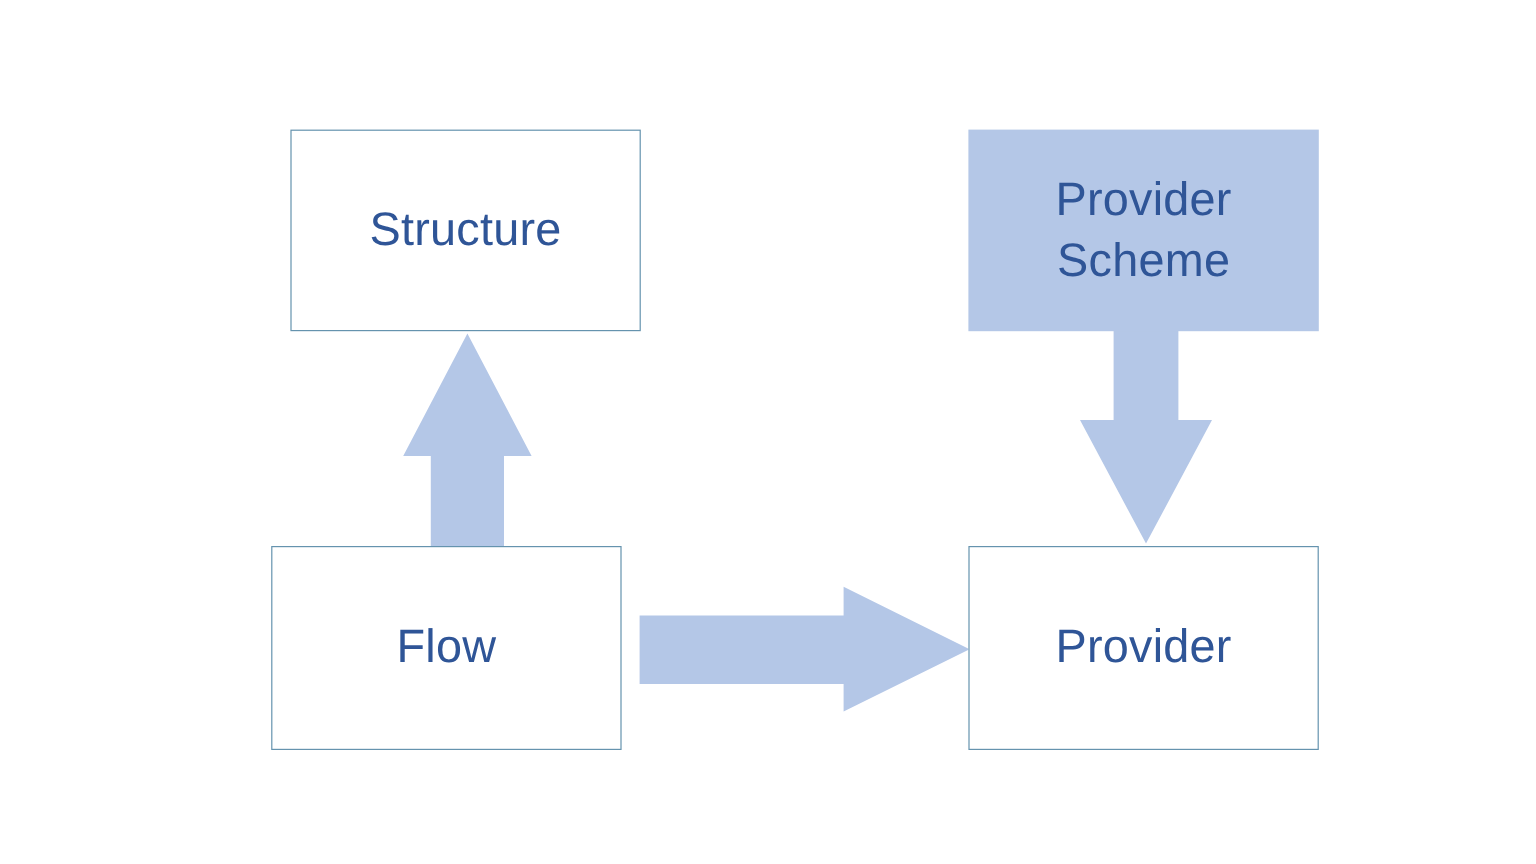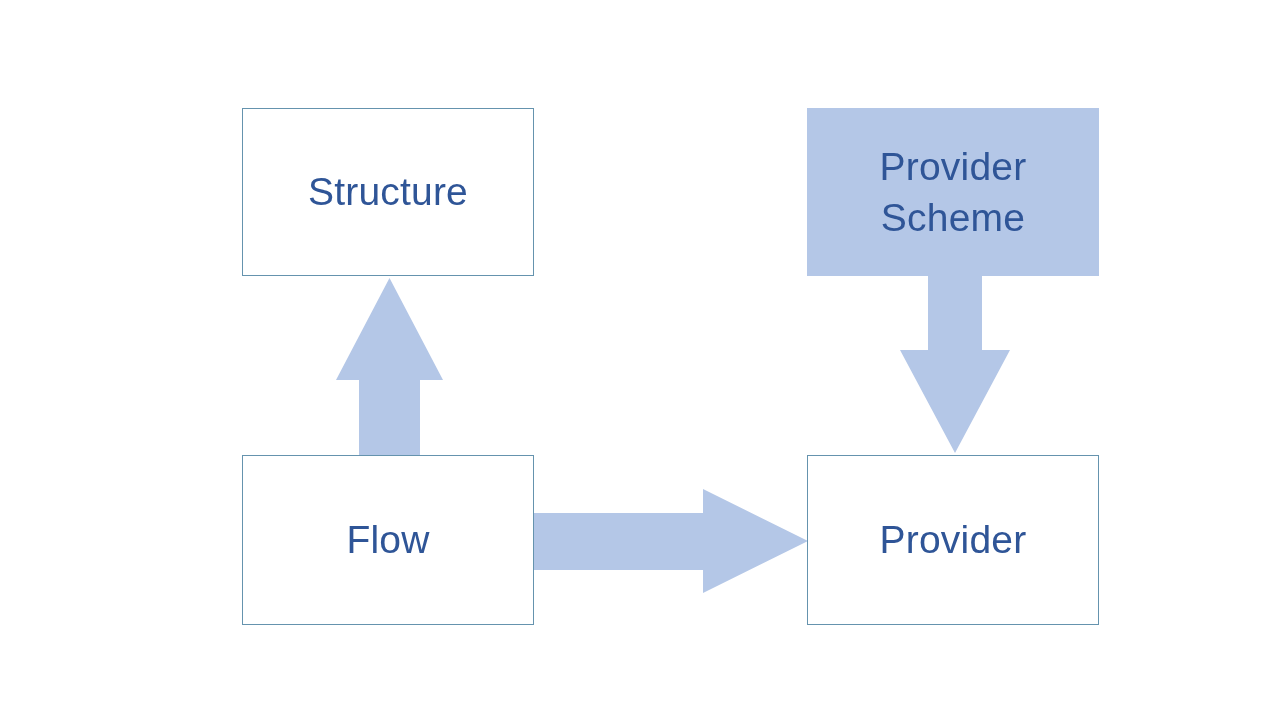--- a/index.html
+++ b/index.html
@@ -56,21 +56,21 @@
     border: none;
   }
   .node .line {
     display: block;
     white-space: nowrap;
   }
 
   
   #node-structure-definition { left: 242px; top: 108px; width: 292px; height: 168px; }
   #node-provider-scheme      { left: 807px; top: 108px; width: 292px; height: 168px; }
-  #node-flow                 { left: 242px; top: 455px; width: 292px; height: 170px; }
+  #node-flow                 { left: 226px; top: 455px; width: 292px; height: 170px; }
   #node-provider             { left: 807px; top: 455px; width: 292px; height: 170px; }
 </style>
 </head>
 <body>
 
 <div id="canvas">
 
   <svg id="arrow-layer" viewBox="0 0 1280 720" width="1280" height="720">
 
     <polygon fill="#b4c7e7" points="389.5,278 443,380 420,380 420,455 359,455 359,380 336,380"></polygon>

